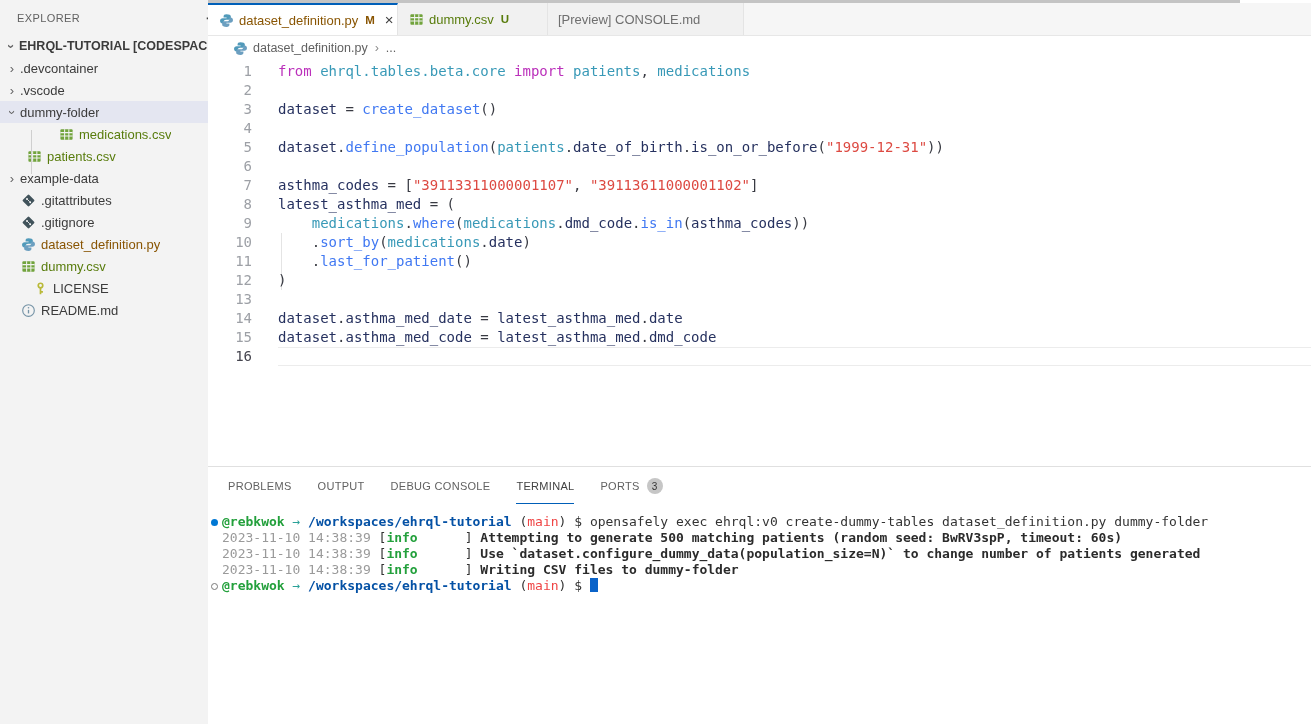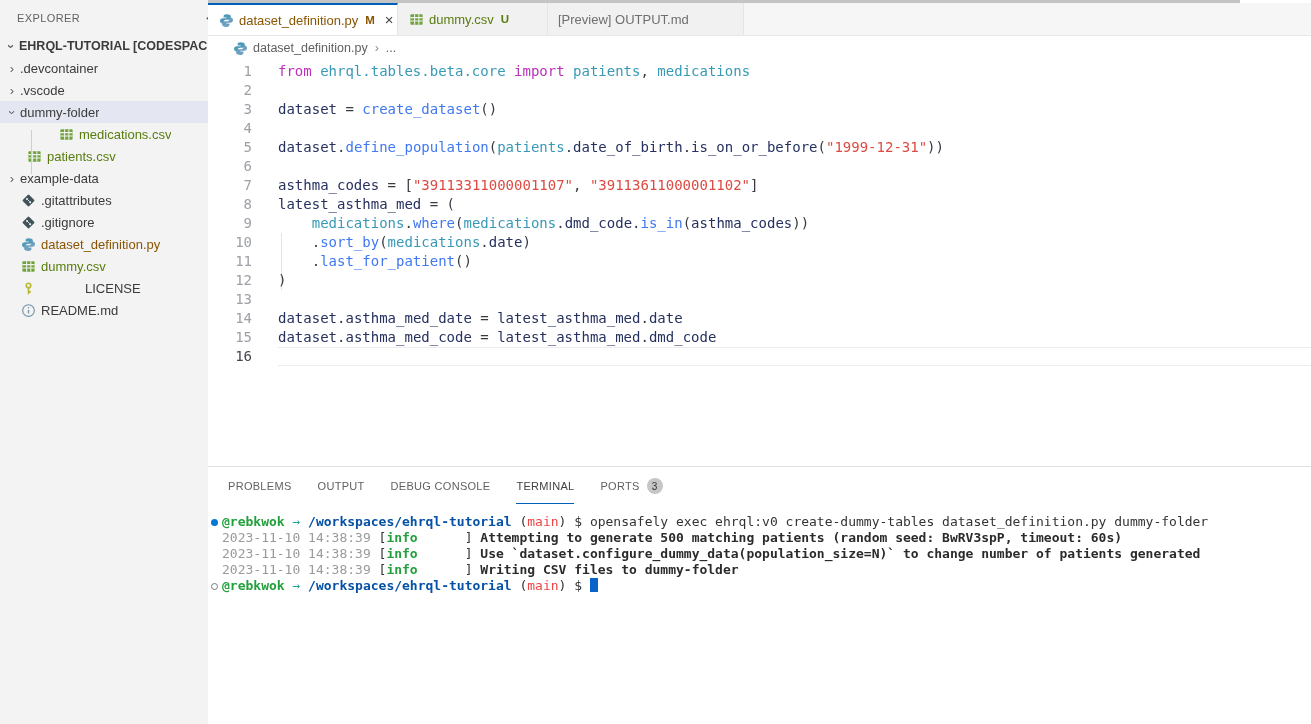--- a/index.html
+++ b/index.html
@@ -188,21 +188,21 @@
         <div class="trow" style="padding-left: 20px;">
           <span class="ficon">
             <svg viewBox="0 0 16 16">
               <rect x="1.5" y="2.5" width="13" height="11" rx="1" fill="#71a33c"></rect>
               <path d="M1.5 6h13M1.5 9.5h13M6 2.5v11M10.5 2.5v11" stroke="#f3f3f3" stroke-width="1.1"></path>
             </svg>
           </span>
           <span class="lbl c-green">dummy.csv</span>
           <span class="badge b-U">U</span>
         </div>
-        <div class="trow" style="padding-left: 20px; gap: 44px;">
+        <div class="trow" style="padding-left: 32px;">
           <span class="ficon">
             <svg viewBox="0 0 16 16">
               <circle cx="8" cy="4.8" r="2.4" fill="none" stroke="#b9b938" stroke-width="1.8"></circle>
               <path d="M8 7.2V14M8 11.6h2.6" stroke="#b9b938" stroke-width="1.8"></path>
             </svg>
           </span>
           <span class="lbl">LICENSE</span>
         </div>
         <div class="trow" style="padding-left: 20px;">
           <span class="ficon">
@@ -236,21 +236,21 @@
           <span class="ficon">
             <svg viewBox="0 0 16 16">
               <rect x="1.5" y="2.5" width="13" height="11" rx="1" fill="#71a33c"></rect>
               <path d="M1.5 6h13M1.5 9.5h13M6 2.5v11M10.5 2.5v11" stroke="#f3f3f3" stroke-width="1.1"></path>
             </svg>
           </span>
           <span class="tlabel c-green">dummy.csv</span>
           <span class="tbadge c-green">U</span>
         </div>
         <div class="tab" style="width: 196px;">
-          <span class="tlabel c-muted">[Preview] OUTPUT.md</span>
+          <span class="tlabel c-muted">[Preview] CONSOLE.md</span>
         </div>
       </div>
 
     <div class="breadcrumb">
       <span class="ficon" id="bc-icon">
           <svg viewBox="0 0 16 16">
             <path d="M7.9 1.2c-2.1 0-3 .9-3 2.3v1.4h3.2v.6H3.9C2.3 5.5 1.1 6.6 1.1 8.2c0 1.7 1 2.9 2.6 2.9h1.3V9.4c0-1.3 1.1-2.2 2.5-2.2h3c1.2 0 2.1-.9 2.1-2.1V3.5c0-1.4-1.6-2.3-4.7-2.3z" fill="#519aba"></path>
             <path d="M8.1 14.8c2.1 0 3-.9 3-2.3v-1.4H7.9v-.6h4.2c1.6 0 2.8-1.1 2.8-2.7 0-1.7-1-2.9-2.6-2.9H11v1.7c0 1.3-1.1 2.2-2.5 2.2h-3c-1.2 0-2.1.9-2.1 2.1v1.6c0 1.4 1.6 2.3 4.7 2.3z" fill="#6c9fc0"></path>
           </svg>
         </span>

